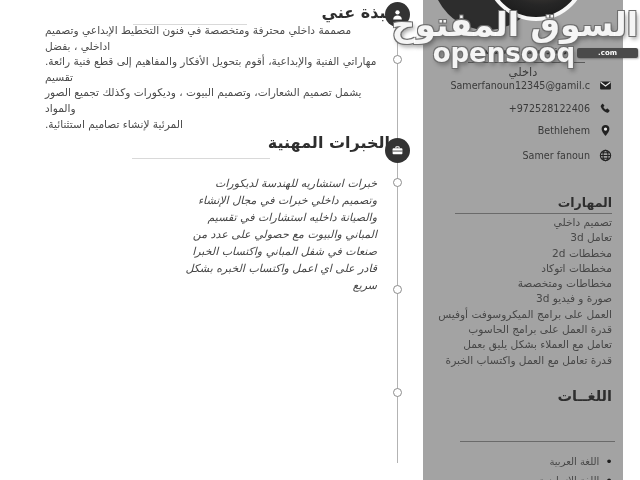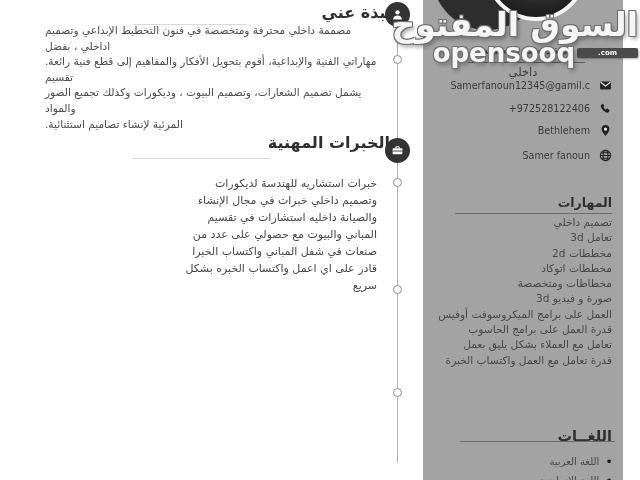--- a/index.html
+++ b/index.html
@@ -16,21 +16,21 @@
   .title-exp{top:133px;right:250px;}
   .title-underline{position:absolute;height:1px;background:#d9d9d9;}
   .u-about{left:133px;top:24px;width:114px;}
   .u-exp{left:132px;top:158px;width:138px;}
   .about-para{
     position:absolute;top:23px;right:263px;width:332px;
     direction:rtl;text-align:left;font-size:10.6px;line-height:15.6px;color:#4b4b4b;
   }
   .exp-lines{
     position:absolute;top:175px;right:263px;width:300px;
-    direction:rtl;text-align:right;font-size:11px;line-height:17px;color:#474747;
+    direction:rtl;text-align:right;font-size:11px;line-height:17px;color:#474747;font-style:italic;
   }
   
   .tl-line{position:absolute;left:397px;top:26px;width:1px;height:437px;background:#b3b3b3;}
   .tl-icon{
     position:absolute;left:385px;width:25px;height:25px;border-radius:50%;
     background:#333333;display:flex;align-items:center;justify-content:center;
   }
   .tl-icon svg{display:block;}
   .icon-about-pos{top:2px;}
   .icon-exp-pos{top:138px;}
@@ -65,21 +65,21 @@
   .side-h{
     position:absolute;right:11px;direction:rtl;text-align:right;
     font-weight:bold;color:#2e2e2e;white-space:nowrap;
   }
   .skills-h{top:195px;font-size:12.5px;}
   .skills-underline{position:absolute;top:213px;left:32px;width:157px;height:1px;background:#6a6a6a;}
   .skills-list{
     position:absolute;top:215px;right:11px;width:182px;
     direction:rtl;text-align:right;font-size:10.6px;line-height:15.3px;color:#474747;
   }
-  .lang-h{top:428px;font-size:14.5px;}
+  .lang-h{top:388px;font-size:14.5px;}
   .lang-underline{position:absolute;top:441px;left:37px;width:155px;height:1px;background:#6a6a6a;}
   .lang-list{position:absolute;top:452px;right:10px;direction:rtl;}
   .lang-item{display:flex;align-items:center;gap:6px;height:19px;
     font-size:10px;color:#474747;direction:rtl;}
   .lang-item::before{content:"•";color:#1f1f1f;font-size:13px;line-height:1;}
   
   .watermark{
     position:absolute;top:5px;right:2px;z-index:5;text-align:right;direction:rtl;
     pointer-events:none;
   }

